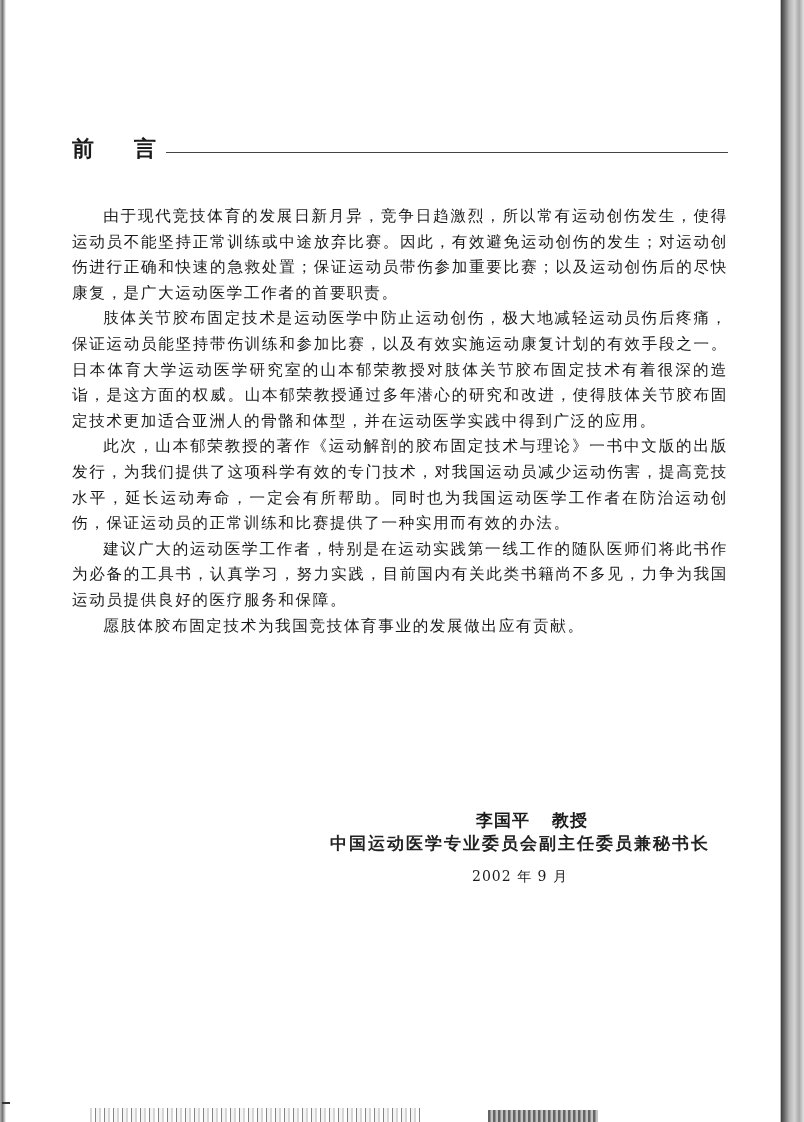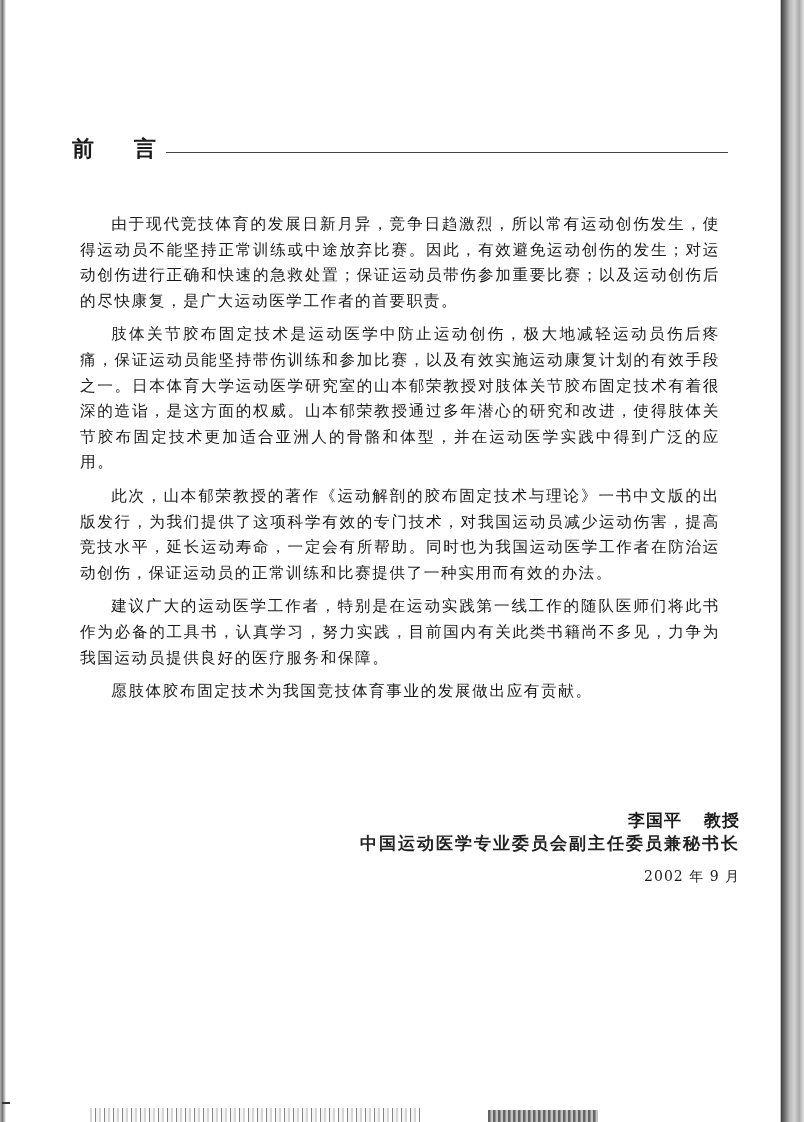--- a/index.html
+++ b/index.html
@@ -40,23 +40,23 @@
     letter-spacing: 40px; line-height: 26px; white-space: nowrap; margin-right: -38px;
   }
   .heading-rule {
     flex: 1; height: 1px; background: #444; margin-bottom: 9px; margin-left: 0;
   }
   .body-text {
     position: absolute; left: 72px; top: 204px; width: 656px;
     font-size: 15.6px; line-height: 25.6px; letter-spacing: 1.6px;
     text-align: justify; text-justify: inter-character;
   }
-  .body-text p { margin: 8px; text-indent: 2em; }
+  .body-text p { margin: 0; text-indent: 2em; }
   .signature {
-    position: absolute; left: 300px; top: 808px; width: 440px; text-align: right;
+    position: absolute; left: 300px; top: 808px; width: 440px; text-align: center;
   }
   .sig-name {
     font-family: "DejaVu Sans", sans-serif; font-weight: bold; font-size: 17px;
     line-height: 24px; letter-spacing: 1px; padding-left: 24px;
   }
   .sig-name span.gap { display: inline-block; width: 22px; }
   .sig-title {
     font-size: 17px; line-height: 22px; letter-spacing: 2px; font-weight: bold; color: #222;
   }
   .sig-date {

